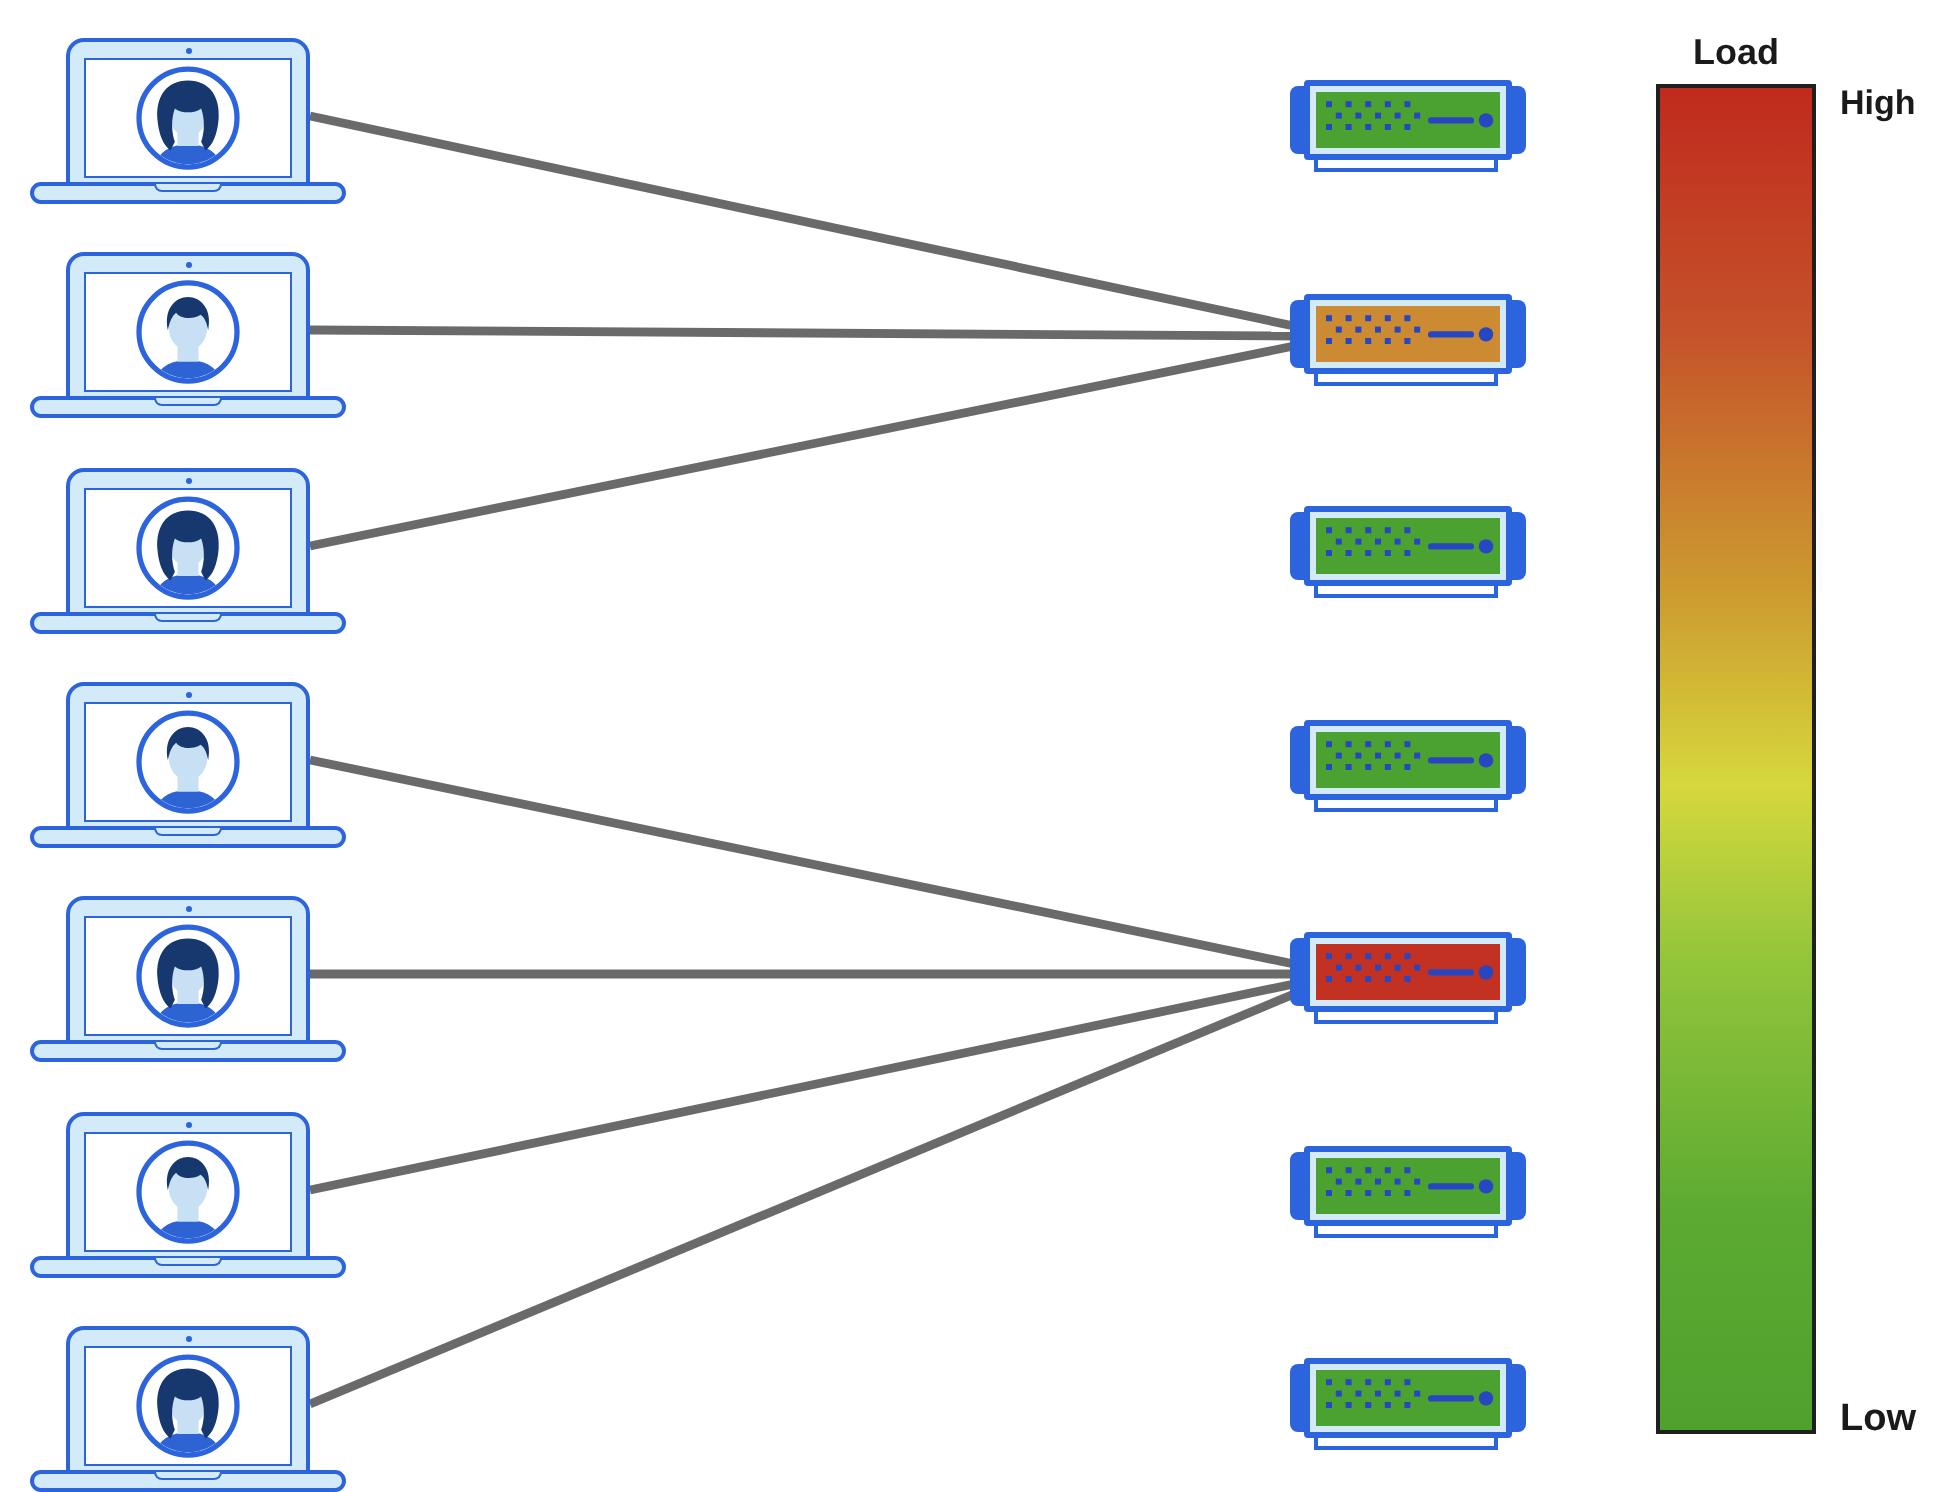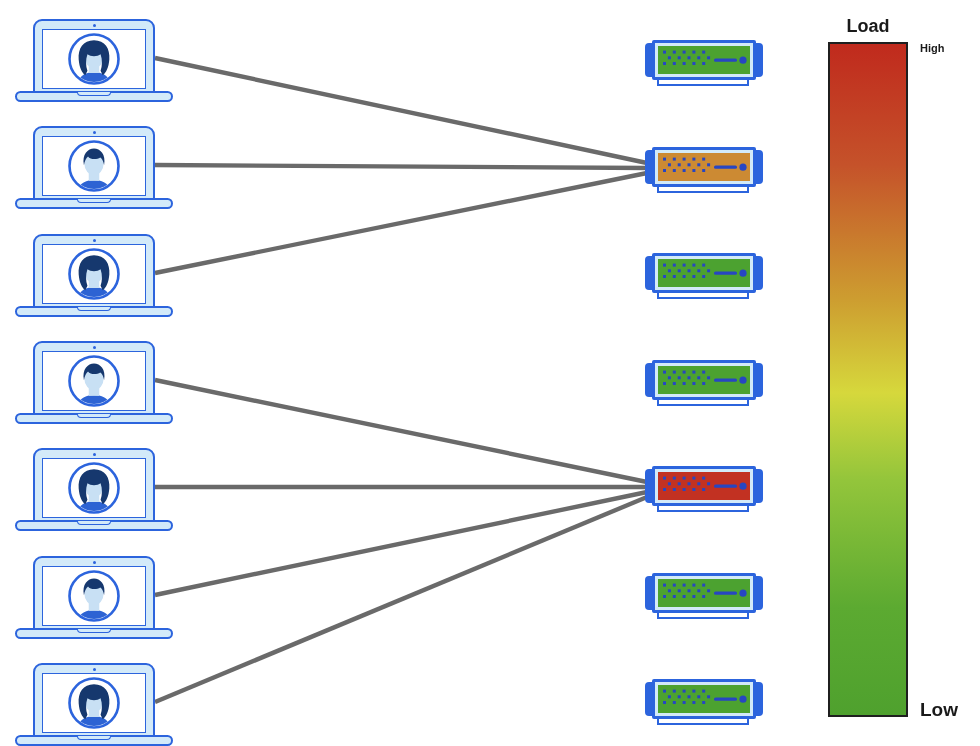--- a/index.html
+++ b/index.html
@@ -33,21 +33,21 @@
        border:3px solid var(--outline-blue,#2c64dd);border-radius:2px;box-sizing:border-box;z-index:2;
        display:flex;align-items:center;justify-content:center;}
   .face{width:92px;height:28px;}
   .face svg{width:92px;height:28px;display:block;}
 
   
   .legend-title{position:absolute;left:828px;top:16px;width:80px;text-align:center;
        font-size:18px;font-weight:bold;color:#1a1a1a;z-index:2;}
   .legend-bar{position:absolute;left:828px;top:42px;width:80px;height:675px;
        border:2px solid #1f1f1f;box-sizing:border-box;z-index:2;}
-  .legend-high{position:absolute;left:920px;top:42px;font-size:11px;font-weight:bold;color:#1a1a1a;z-index:2;}
+  .legend-high{position:absolute;left:920px;top:42px;font-size:17px;font-weight:bold;color:#1a1a1a;z-index:2;}
   .legend-low{position:absolute;left:920px;top:699px;font-size:19px;font-weight:bold;color:#1a1a1a;z-index:2;}
 </style>
 </head>
 <body>
 
 <div class="stage">
   <svg id="connections">
       <line x1="155" y1="58" x2="647" y2="163"></line>
       <line x1="155" y1="165" x2="647" y2="168"></line>
       <line x1="155" y1="273" x2="647" y2="173"></line>

